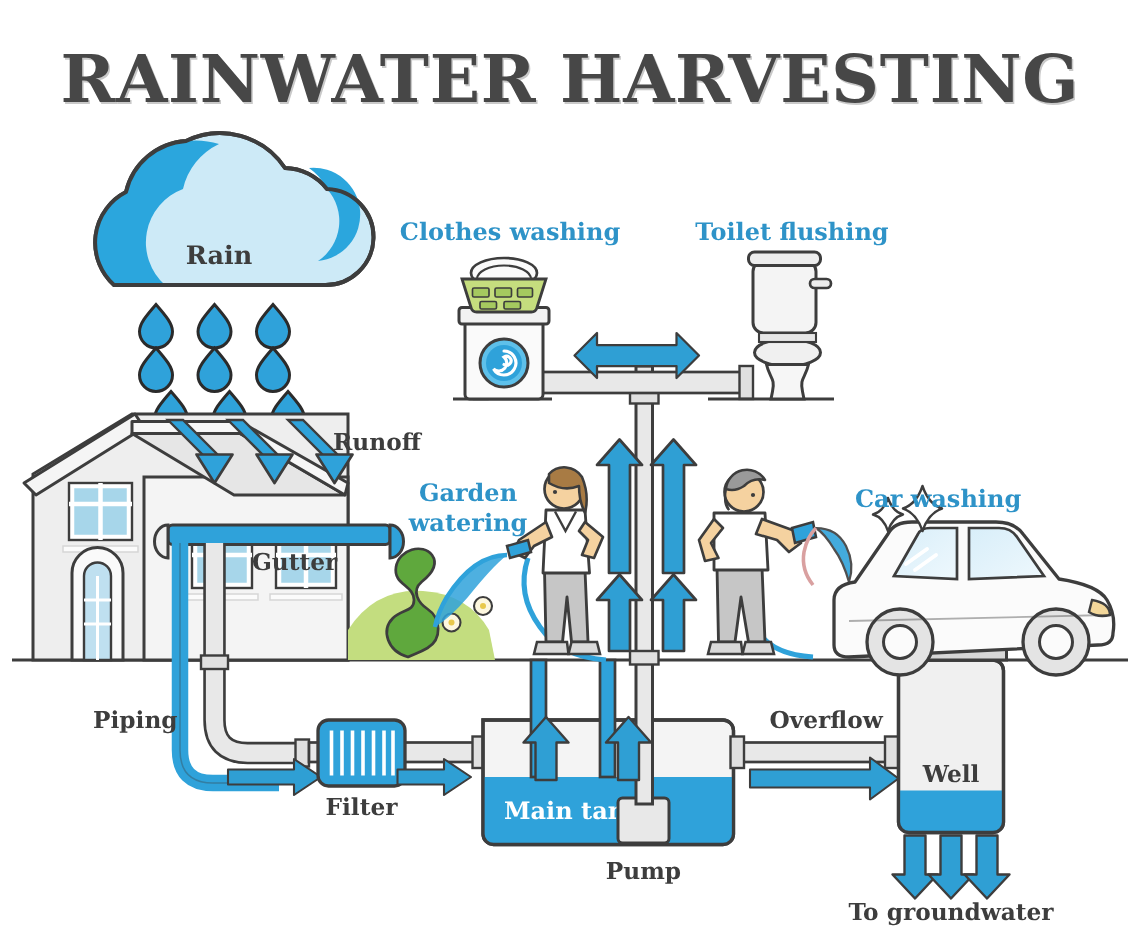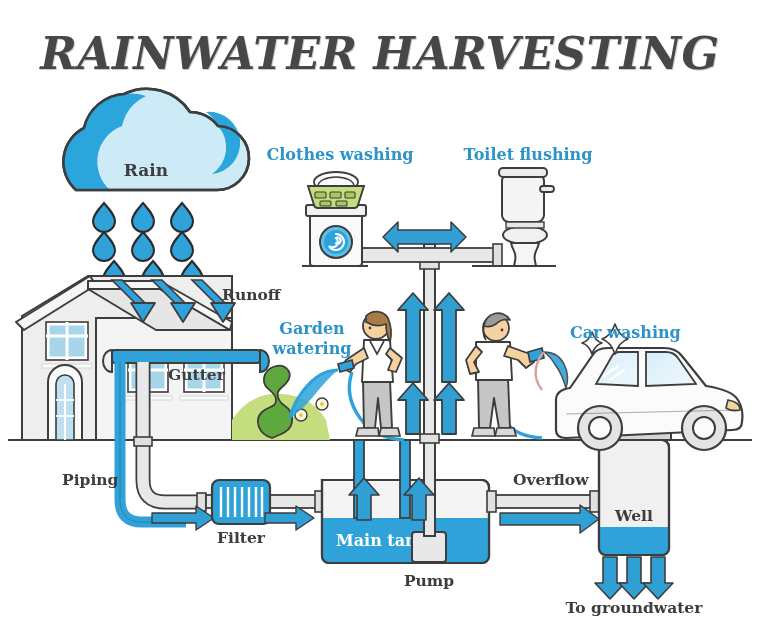--- a/index.html
+++ b/index.html
@@ -25,21 +25,20 @@
     left: 0;
     top: 28px;
     width: 760px;
     text-align: center;
     font-family: "DejaVu Serif", "Liberation Serif", serif;
     font-weight: bold;
     font-size: 44px;
     letter-spacing: 0.5px;
     color: #474747;
     text-shadow: 1px 1px 0 #c9c9c9;
-    font-style: italic;
   }
   svg.scene {
     position: absolute;
     left: 0;
     top: 0;
     width: 760px;
     height: 633px;
   }
   .lbl {
     font-family: "DejaVu Serif", "Liberation Serif", serif;

